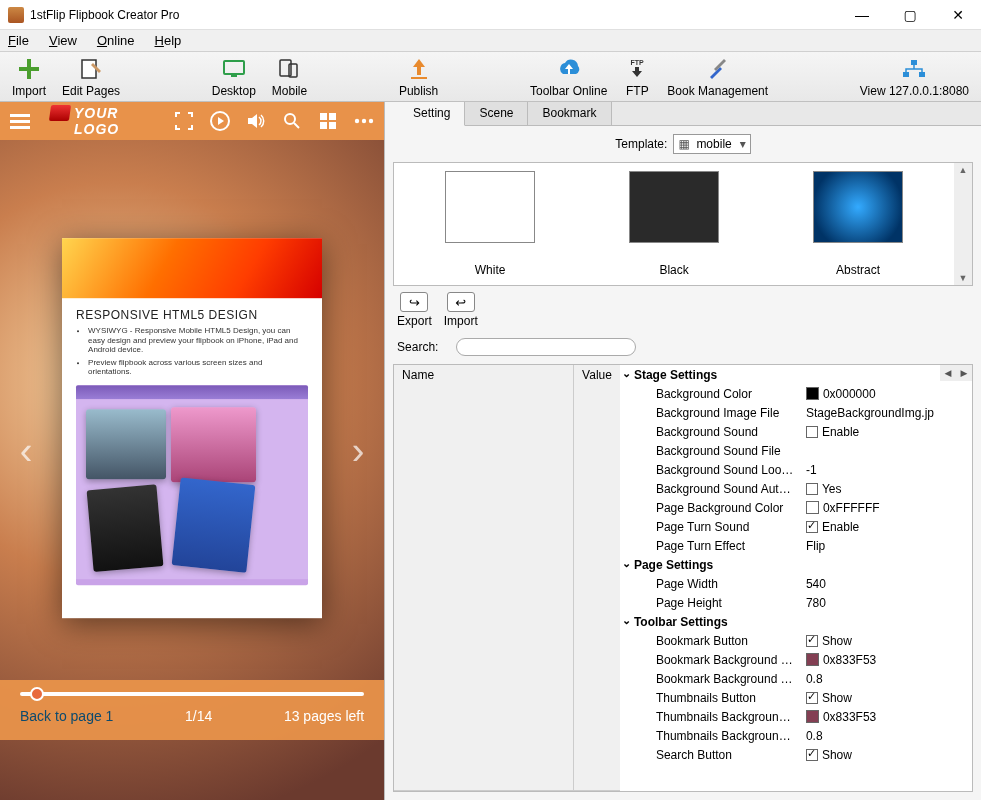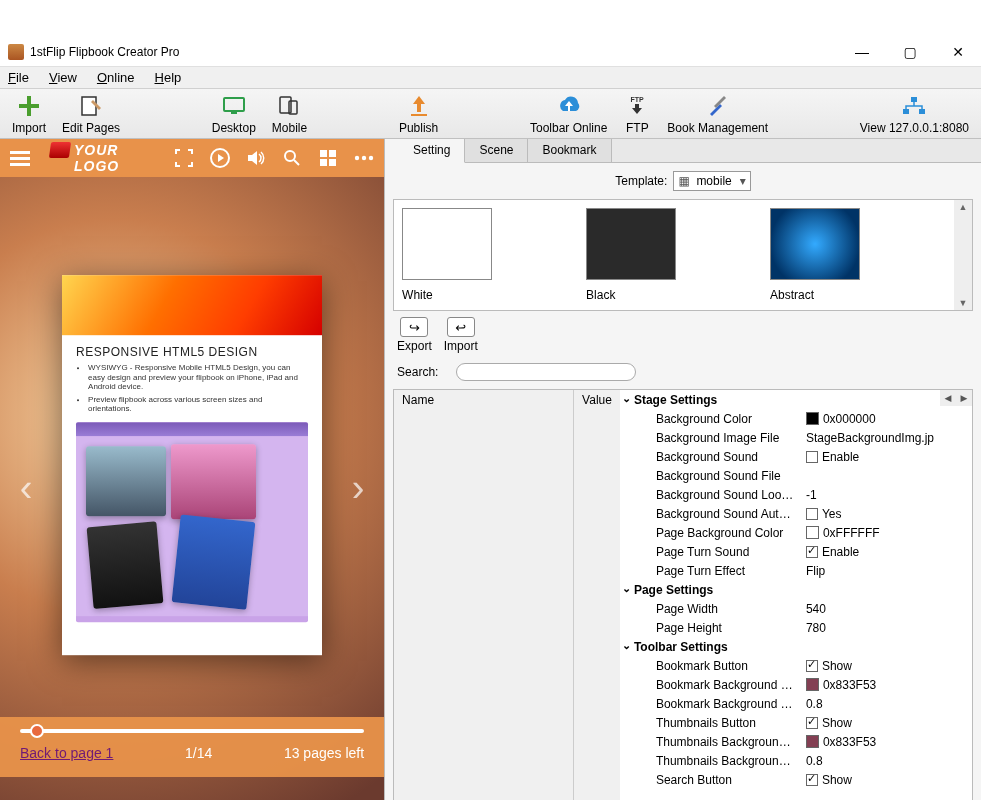--- a/index.html
+++ b/index.html
@@ -1,18 +1,18 @@
 <!DOCTYPE html>
 <html><head>
 <meta charset="utf-8">
 <style>
 * { margin: 0; padding: 0; box-sizing: border-box; font-family: "Segoe UI", Tahoma, sans-serif; }
 body { width: 981px; height: 800px; background: #fff; overflow: hidden; font-size: 12px; }
 
-.titlebar { height: 30px; background: #fff; display: flex; align-items: center; padding: 0 8px; border-bottom: 1px solid #e0e0e0; margin-top: 37px; }
+.titlebar { height: 30px; background: #fff; display: flex; align-items: center; padding: 0 8px; border-bottom: 1px solid #e0e0e0; }
 .titlebar-icon { width: 16px; height: 16px; margin-right: 6px; background: linear-gradient(#c84, #a52); border-radius: 2px; }
 .titlebar-title { flex: 1; font-size: 12px; color: #000; }
 .win-controls { display: flex; gap: 18px; }
 .win-btn { width: 30px; height: 22px; display: flex; align-items: center; justify-content: center; cursor: pointer; font-size: 14px; }
 
 .menubar { height: 22px; background: #f0f0f0; display: flex; align-items: center; padding: 0 4px; gap: 12px; border-bottom: 1px solid #d0d0d0; }
 .menubar span { font-size: 13px; cursor: pointer; padding: 2px 4px; }
 .menubar span::first-letter { text-decoration: underline; }
 
 .toolbar { height: 50px; background: linear-gradient(#f5f5f5, #e8e8e8); display: flex; align-items: center; padding: 0 4px; border-bottom: 1px solid #c0c0c0; }
@@ -44,35 +44,35 @@
 .photo { position: absolute; background: linear-gradient(135deg, #6a8, #357); border-radius: 3px; box-shadow: 0 2px 6px rgba(0,0,0,0.3); }
 
 .nav-arrow { position: absolute; top: 50%; transform: translateY(-50%); width: 24px; height: 60px; cursor: pointer; display: flex; align-items: center; justify-content: center; color: #fff; font-size: 38px; opacity: 0.7; }
 .nav-left { left: 14px; }
 .nav-right { right: 14px; }
 
 .pager { position: absolute; bottom: 60px; left: 0; right: 0; height: 60px; background: rgba(232,146,74,0.95); color: #fff; padding: 12px 20px 8px; font-size: 14px; }
 .slider-track { position: relative; height: 4px; background: #fff; border-radius: 2px; margin-bottom: 12px; }
 .slider-thumb { position: absolute; left: 10px; top: -5px; width: 14px; height: 14px; background: #e86a3e; border-radius: 50%; border: 2px solid #fff; }
 .pager-row { display: flex; justify-content: space-between; }
-.pager-back { color: #701a75; font-weight: 500; cursor: pointer; text-decoration: underline; }
+.pager-back { color: #0c4a6e; font-weight: 500; cursor: pointer; }
 
 .panel { flex: 1; background: #f5f5f5; display: flex; flex-direction: column; border-left: 1px solid #bbb; }
 .tabs { height: 24px; background: #e8e8e8; display: flex; border-bottom: 1px solid #bbb; }
 .tab { padding: 4px 14px; font-size: 12px; cursor: pointer; border-right: 1px solid #bbb; background: #e0e0e0; }
 .tab.active { background: #f5f5f5; border-bottom: 1px solid #f5f5f5; margin-bottom: -1px; padding-left: 28px; }
 
 .template-row { display: flex; align-items: center; justify-content: center; gap: 6px; padding: 8px; font-size: 12px; }
 .template-sel { border: 1px solid #999; padding: 2px 18px 2px 22px; background: #fff; font-size: 12px; position: relative; }
 .template-sel::before { content: "▦"; position: absolute; left: 4px; top: 2px; color: #555; }
 .template-sel::after { content: "▾"; position: absolute; right: 4px; top: 2px; color: #555; }
 
 .thumbs-wrap { display: flex; border: 1px solid #bbb; margin: 0 8px; background: #fff; }
 .thumbs { flex: 1; display: flex; gap: 8px; padding: 8px; overflow: hidden; }
-.thumb { flex: 1; display: flex; flex-direction: column; gap: 8px; }
+.thumb { flex: 1; display: flex; flex-direction: column; align-items: center; gap: 20px; }
 .thumb-img { width: 90px; height: 72px; border: 1px solid #888; }
 .thumb-white { background: #fff; }
 .thumb-black { background: #2a2a2a; }
 .thumb-abstract { background: radial-gradient(circle at 50% 50%, #3af, #036 80%); }
 .thumbs-scroll { width: 18px; background: #eee; display: flex; flex-direction: column; align-items: center; justify-content: space-between; font-size: 9px; color: #666; padding: 2px 0; }
 
 .io-row { display: flex; gap: 12px; padding: 6px 12px; }
 .io-btn { display: flex; flex-direction: column; align-items: center; cursor: pointer; font-size: 12px; }
 .io-icon { width: 28px; height: 20px; border: 1px solid #888; border-radius: 3px; display: flex; align-items: center; justify-content: center; font-size: 13px; margin-bottom: 2px; background: #fff; }
 

